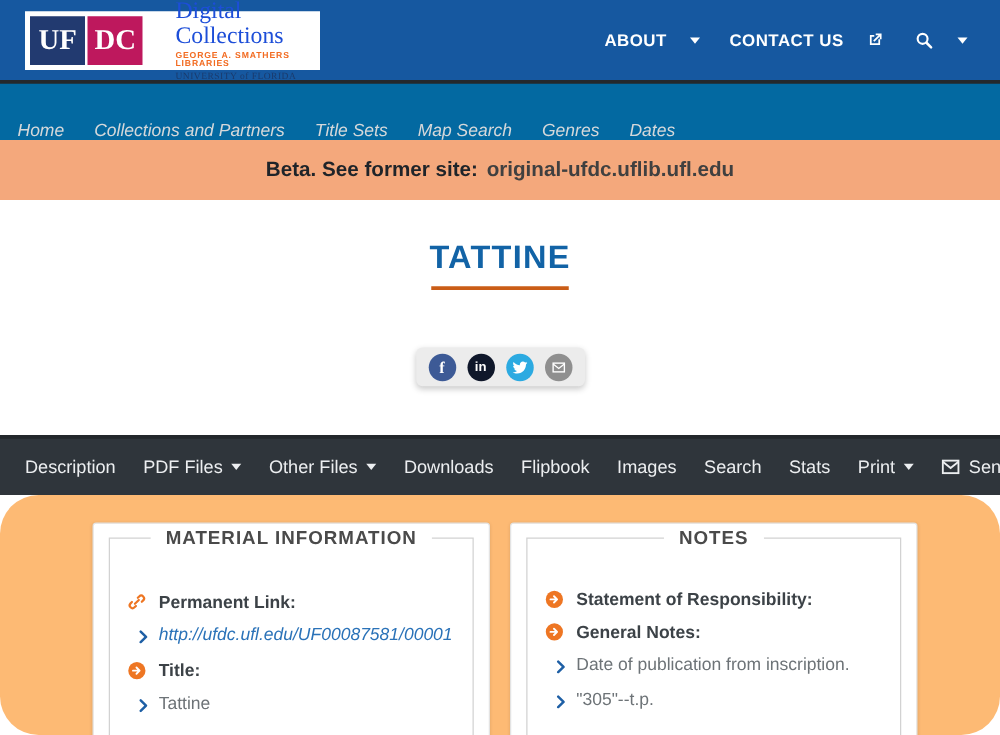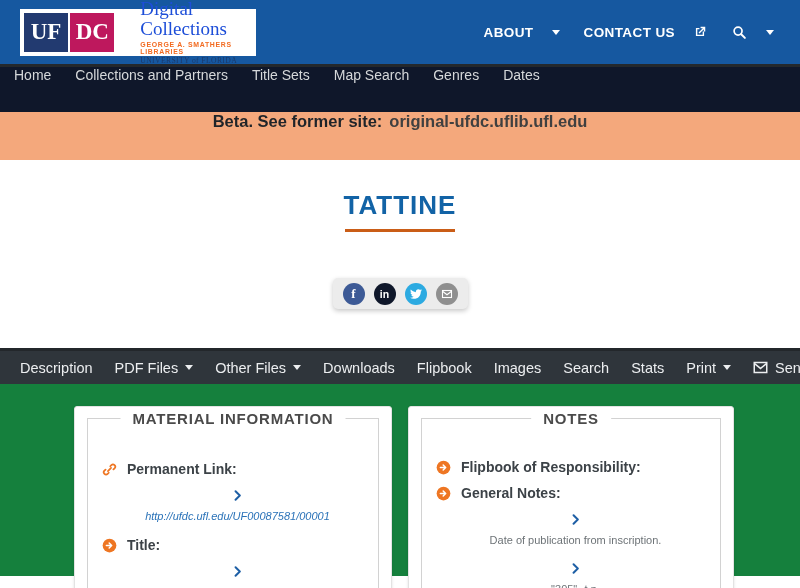--- a/index.html
+++ b/index.html
@@ -19,70 +19,70 @@
   .logo-title { font-family:"Liberation Serif", serif; color:#1d4ed8; font-size:19px; line-height:20px; }
   .logo-sub1 { color:#f26b21; font-size:6.9px; font-weight:bold; letter-spacing:0.7px; margin-top:2px; }
   .logo-sub2 { color:#1b3a6b; font-size:7.6px; letter-spacing:0.4px; margin-top:1px; font-family:"Liberation Serif", serif; }
   .header-menu { display:flex; align-items:center; gap:24px; }
   .hm-item { color:#fff; font-size:13.5px; font-weight:bold; letter-spacing:0.4px;
              display:flex; align-items:center; gap:18px; cursor:pointer; text-decoration:none; }
   .caret { width:0; height:0; border-left:4px solid transparent; border-right:4px solid transparent;
            border-top:5px solid #fff; display:inline-block; }
 
   
-  .main-nav { height:48px; background:#0f172a; border-top:3px solid #24282c;
-              display:flex; align-items:flex-start; padding-left:14px; }
+  .main-nav { height:48px; background:#0369a1; border-top:3px solid #24282c;
+              display:flex; align-items:flex-end; padding-left:14px;font-style:italic; }
   .nav-item { color:#d5d8da; font-size:14px; padding:0 12px; cursor:pointer; text-decoration:none; }
   .nav-item:first-child { padding-left:0; }
 
   
-  .beta-banner { height:48px; background:#f4a87c; display:flex; align-items:flex-start;
+  .beta-banner { height:48px; background:#f4a87c; display:flex; align-items:center;
                  justify-content:center; font-size:16.5px; font-weight:bold; color:#1f2429; }
   .beta-link { color:#404040; margin-left:7px; cursor:pointer; text-decoration:none; font-weight:bold; }
 
   
   .hero { height:188px; background:#fff; display:flex; flex-direction:column; align-items:center;
           padding-top:30px; }
   .item-title { color:#1263a6; font-size:26px; font-weight:bold; letter-spacing:1px; line-height:30px; }
   .title-rule { width:110px; height:3px; background:#ca5d17; margin-top:9px; }
   .share-pill { margin-top:46px; background:#ececec; border-radius:5px; height:31px;
                 display:flex; align-items:center; gap:9px; padding:0 10px;
                 box-shadow:0 2px 5px rgba(0,0,0,0.22); }
   .share-btn { width:22px; height:22px; border-radius:50%; display:flex; align-items:center;
                justify-content:center; cursor:pointer; border:none; }
   .sb-fb { background:#3d5a96; color:#fff; font-size:13px; font-weight:bold; font-family:"Liberation Serif", serif; }
   .sb-li { background:#0f172a; color:#fff; font-size:10.5px; font-weight:bold; }
   .sb-tw { background:#2caae1; }
   .sb-em { background:#8f8f8f; }
 
   
-  .toolbar { height:36px; background:#2f353b; border-top:3px solid #23272b;
+  .toolbar { height:48px; background:#2f353b; border-top:3px solid #23272b;
              display:flex; align-items:center; padding:0 27px 0 20px; }
   .tb-item { color:#eceef0; font-size:14.5px; margin-right:22px; display:flex; align-items:center;
              gap:7px; cursor:pointer; text-decoration:none; white-space:nowrap; }
   .tb-item .caret { border-top-color:#eceef0; }
   .tb-spacer { flex:1; }
   .tb-right .tb-item:last-child { margin-right:0; }
   .tb-right { display:flex; align-items:center; }
 
   
-  .content { height:192px; background:#15803d; display:flex; gap:16px; padding:22px 66px 0 74px; }
+  .content { height:192px; background:#fdba74; display:flex; gap:16px; padding:22px 66px 0 74px;border-radius:31px; }
   .card { background:#fff; border:1px solid #e3e3e3; border-radius:3px;
           box-shadow:0 1px 3px rgba(0,0,0,0.12); height:260px; }
   .card-1 { width:318px; }
   .card-2 { width:326px; }
   .fieldset { border:1px solid #d2d2d2; margin:11px 12px; padding:30px 14px 20px;
               position:relative; height:232px; }
   .legend { position:absolute; top:-9px; left:50%; transform:translateX(-50%); background:#fff;
             padding:0 12px; font-size:15px; font-weight:bold; color:#4a4a4a;
             letter-spacing:0.8px; white-space:nowrap; }
   .meta-label { display:flex; align-items:center; gap:10px; font-size:14px; font-weight:bold;
                 color:#3c4247; margin-top:12px;text-align:center; }
-  .meta-value { display:flex; align-items:center; gap:8px; margin:11px 0 13px 9px;
-                font-size:11px; color:#6d7377; line-height:15px;flex-direction:column; }
+  .meta-value { display:flex; align-items:flex-end; gap:8px; margin:11px 0 13px 9px;
+                font-size:14px; color:#6d7377; line-height:15px; }
   .chev { flex:0 0 auto; margin-top:2px; }
   .permalink { color:#2a72b8; font-style:italic; text-decoration:none; cursor:pointer; }
   .notes .meta-label { margin-top:10px; }
   .icon-cell { width:15px; height:15px; flex:0 0 auto; }
 </style>
 </head>
 <body>
 
 <header class="top-header">
   <div class="logo-box">
@@ -238,21 +238,21 @@
 
   <section class="card card-2 notes">
     <div class="fieldset">
       <div class="legend">NOTES</div>
 
       <div class="meta-label">
         <svg class="icon-cell" viewBox="0 0 24 24">
           <circle cx="12" cy="12" r="11" fill="#ee7623"></circle>
           <path d="M7 12h8M11.5 8l4 4-4 4" fill="none" stroke="#fff" stroke-width="2.4" stroke-linecap="round" stroke-linejoin="round"></path>
         </svg>
-        <span>Flipbook of Responsibility:</span>
+        <span>Statement of Responsibility:</span>
       </div>
 
       <div class="meta-label">
         <svg class="icon-cell" viewBox="0 0 24 24">
           <circle cx="12" cy="12" r="11" fill="#ee7623"></circle>
           <path d="M7 12h8M11.5 8l4 4-4 4" fill="none" stroke="#fff" stroke-width="2.4" stroke-linecap="round" stroke-linejoin="round"></path>
         </svg>
         <span>General Notes:</span>
       </div>
       <div class="meta-value">

